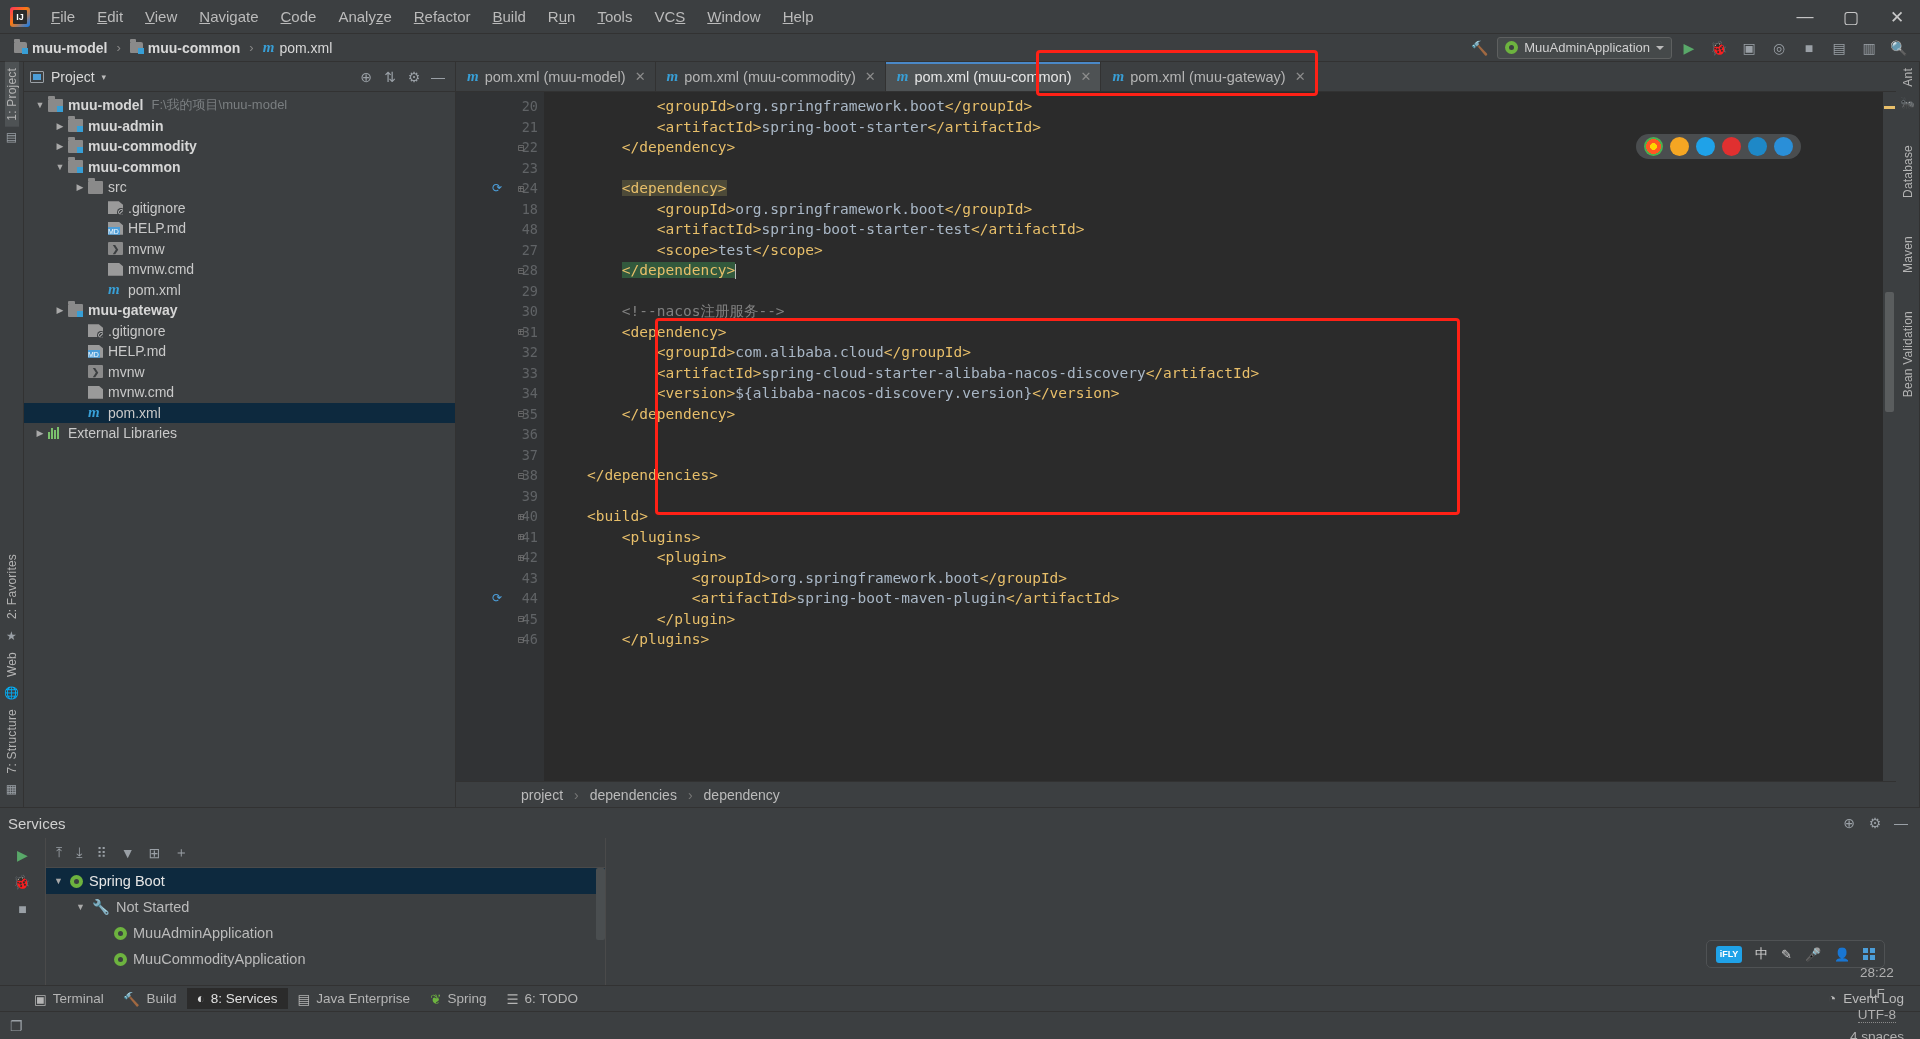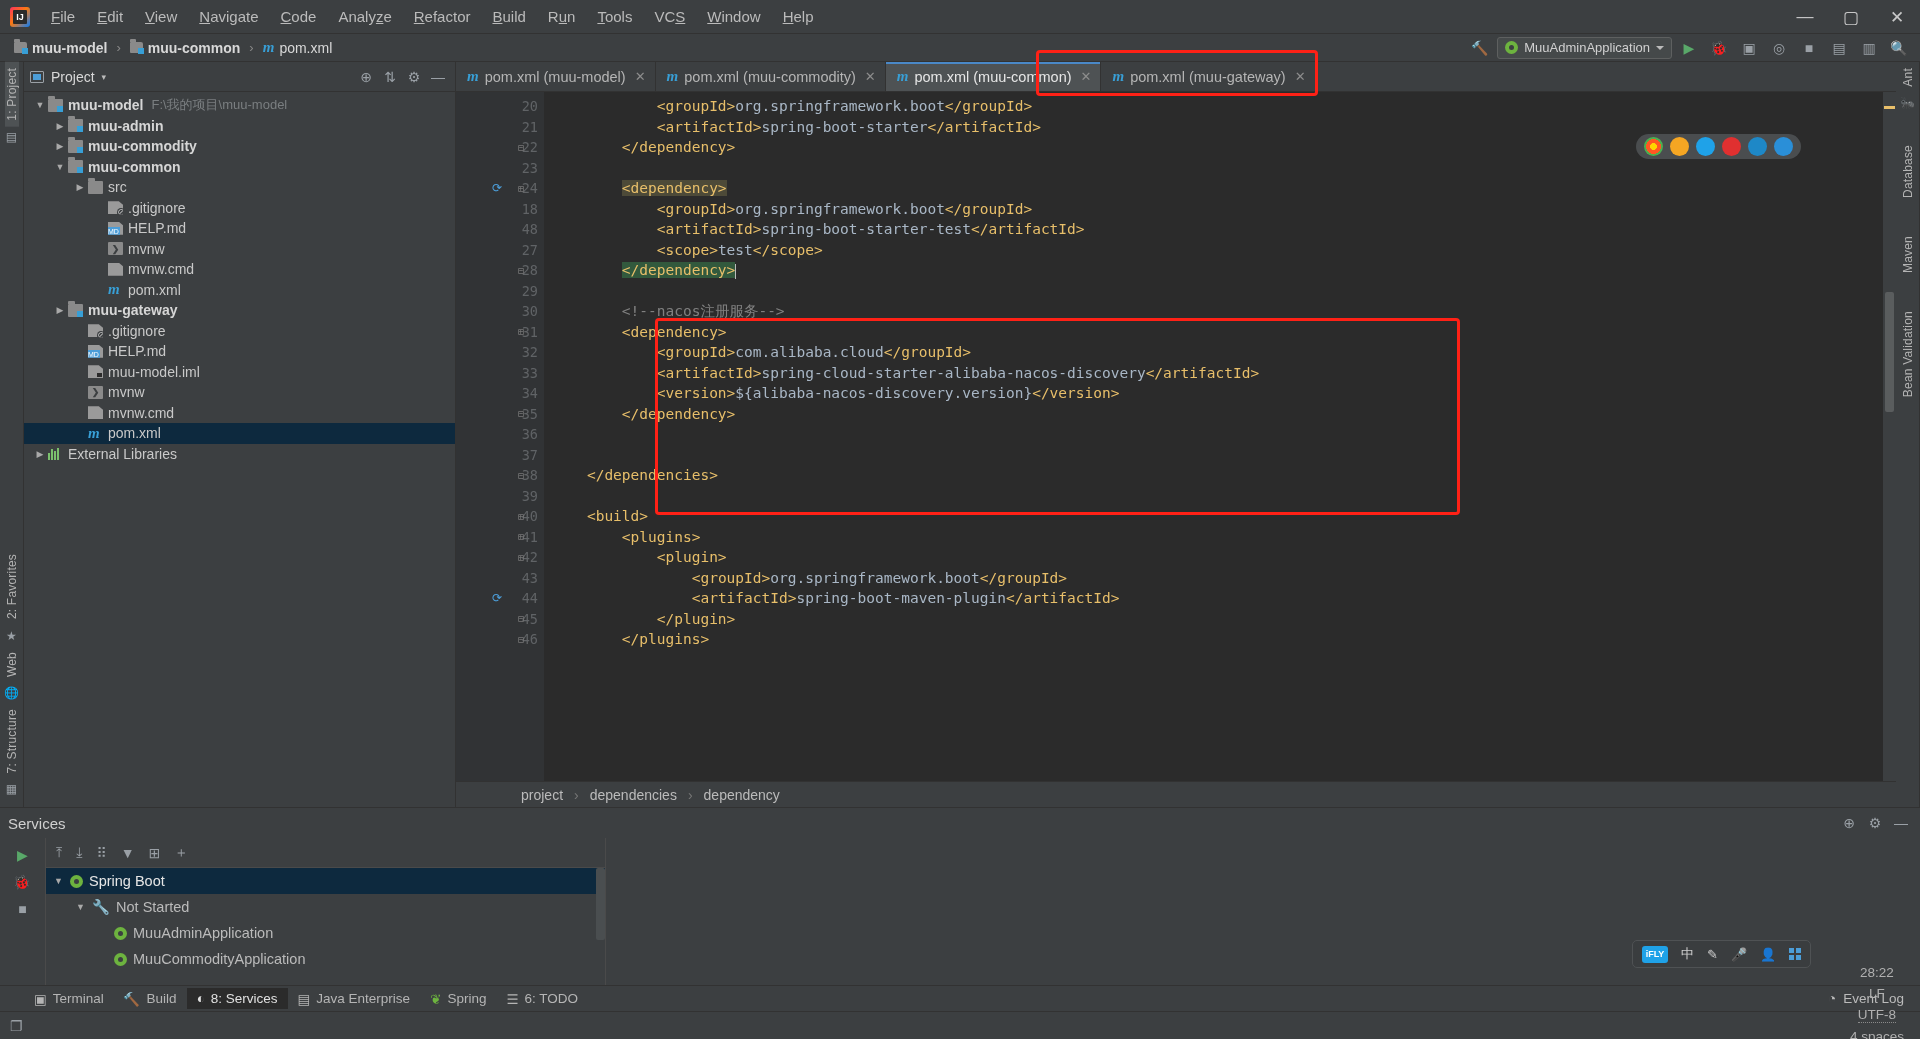--- a/index.html
+++ b/index.html
@@ -384,25 +384,20 @@
             <span class="ficon f-file git"></span>
             <span class="lbl">.gitignore</span>
           </div>
           <div class="row" style="padding-left: 48px;">
             <span class="arrow none">▶</span>
             <span class="ficon f-file md"></span>
             <span class="lbl">HELP.md</span>
           </div>
           <div class="row" style="padding-left: 48px;">
             <span class="arrow none">▶</span>
-            <span class="ficon f-file iml"></span>
-            <span class="lbl">muu-model.iml</span>
-          </div>
-          <div class="row" style="padding-left: 48px;">
-            <span class="arrow none">▶</span>
             <span class="ficon f-sh"></span>
             <span class="lbl">mvnw</span>
           </div>
           <div class="row" style="padding-left: 48px;">
             <span class="arrow none">▶</span>
             <span class="ficon f-cmd"></span>
             <span class="lbl">mvnw.cmd</span>
           </div>
           <div class="row sel" style="padding-left: 48px;">
             <span class="arrow none">▶</span>
@@ -670,21 +665,21 @@
 
   <div class="floatbar" style="left:1636px; top:134px;">
     <span class="cdot" style="background:radial-gradient(circle at 50% 50%,#ffd400 0 26%,#ff5722 27% 55%,#4caf50 56% 100%)"></span>
     <span class="cdot" style="background:#f5a623"></span>
     <span class="cdot" style="background:#1fa2e8"></span>
     <span class="cdot" style="background:#e03030"></span>
     <span class="cdot" style="background:#1e88c7"></span>
     <span class="cdot" style="background:#2a8fd8"></span>
   </div>
 
-  <div class="imebar" style="left:1632px; top:940px;">
+  <div class="imebar" style="left:1706px; top:940px;">
     <span class="ime-logo">iFLY</span>
     <span>中</span>
     <span>✎</span>
     <span>🎤</span>
     <span>👤</span>
     <span class="grid-ic">
         <i></i>
         <i></i>
         <i></i>
         <i></i>

